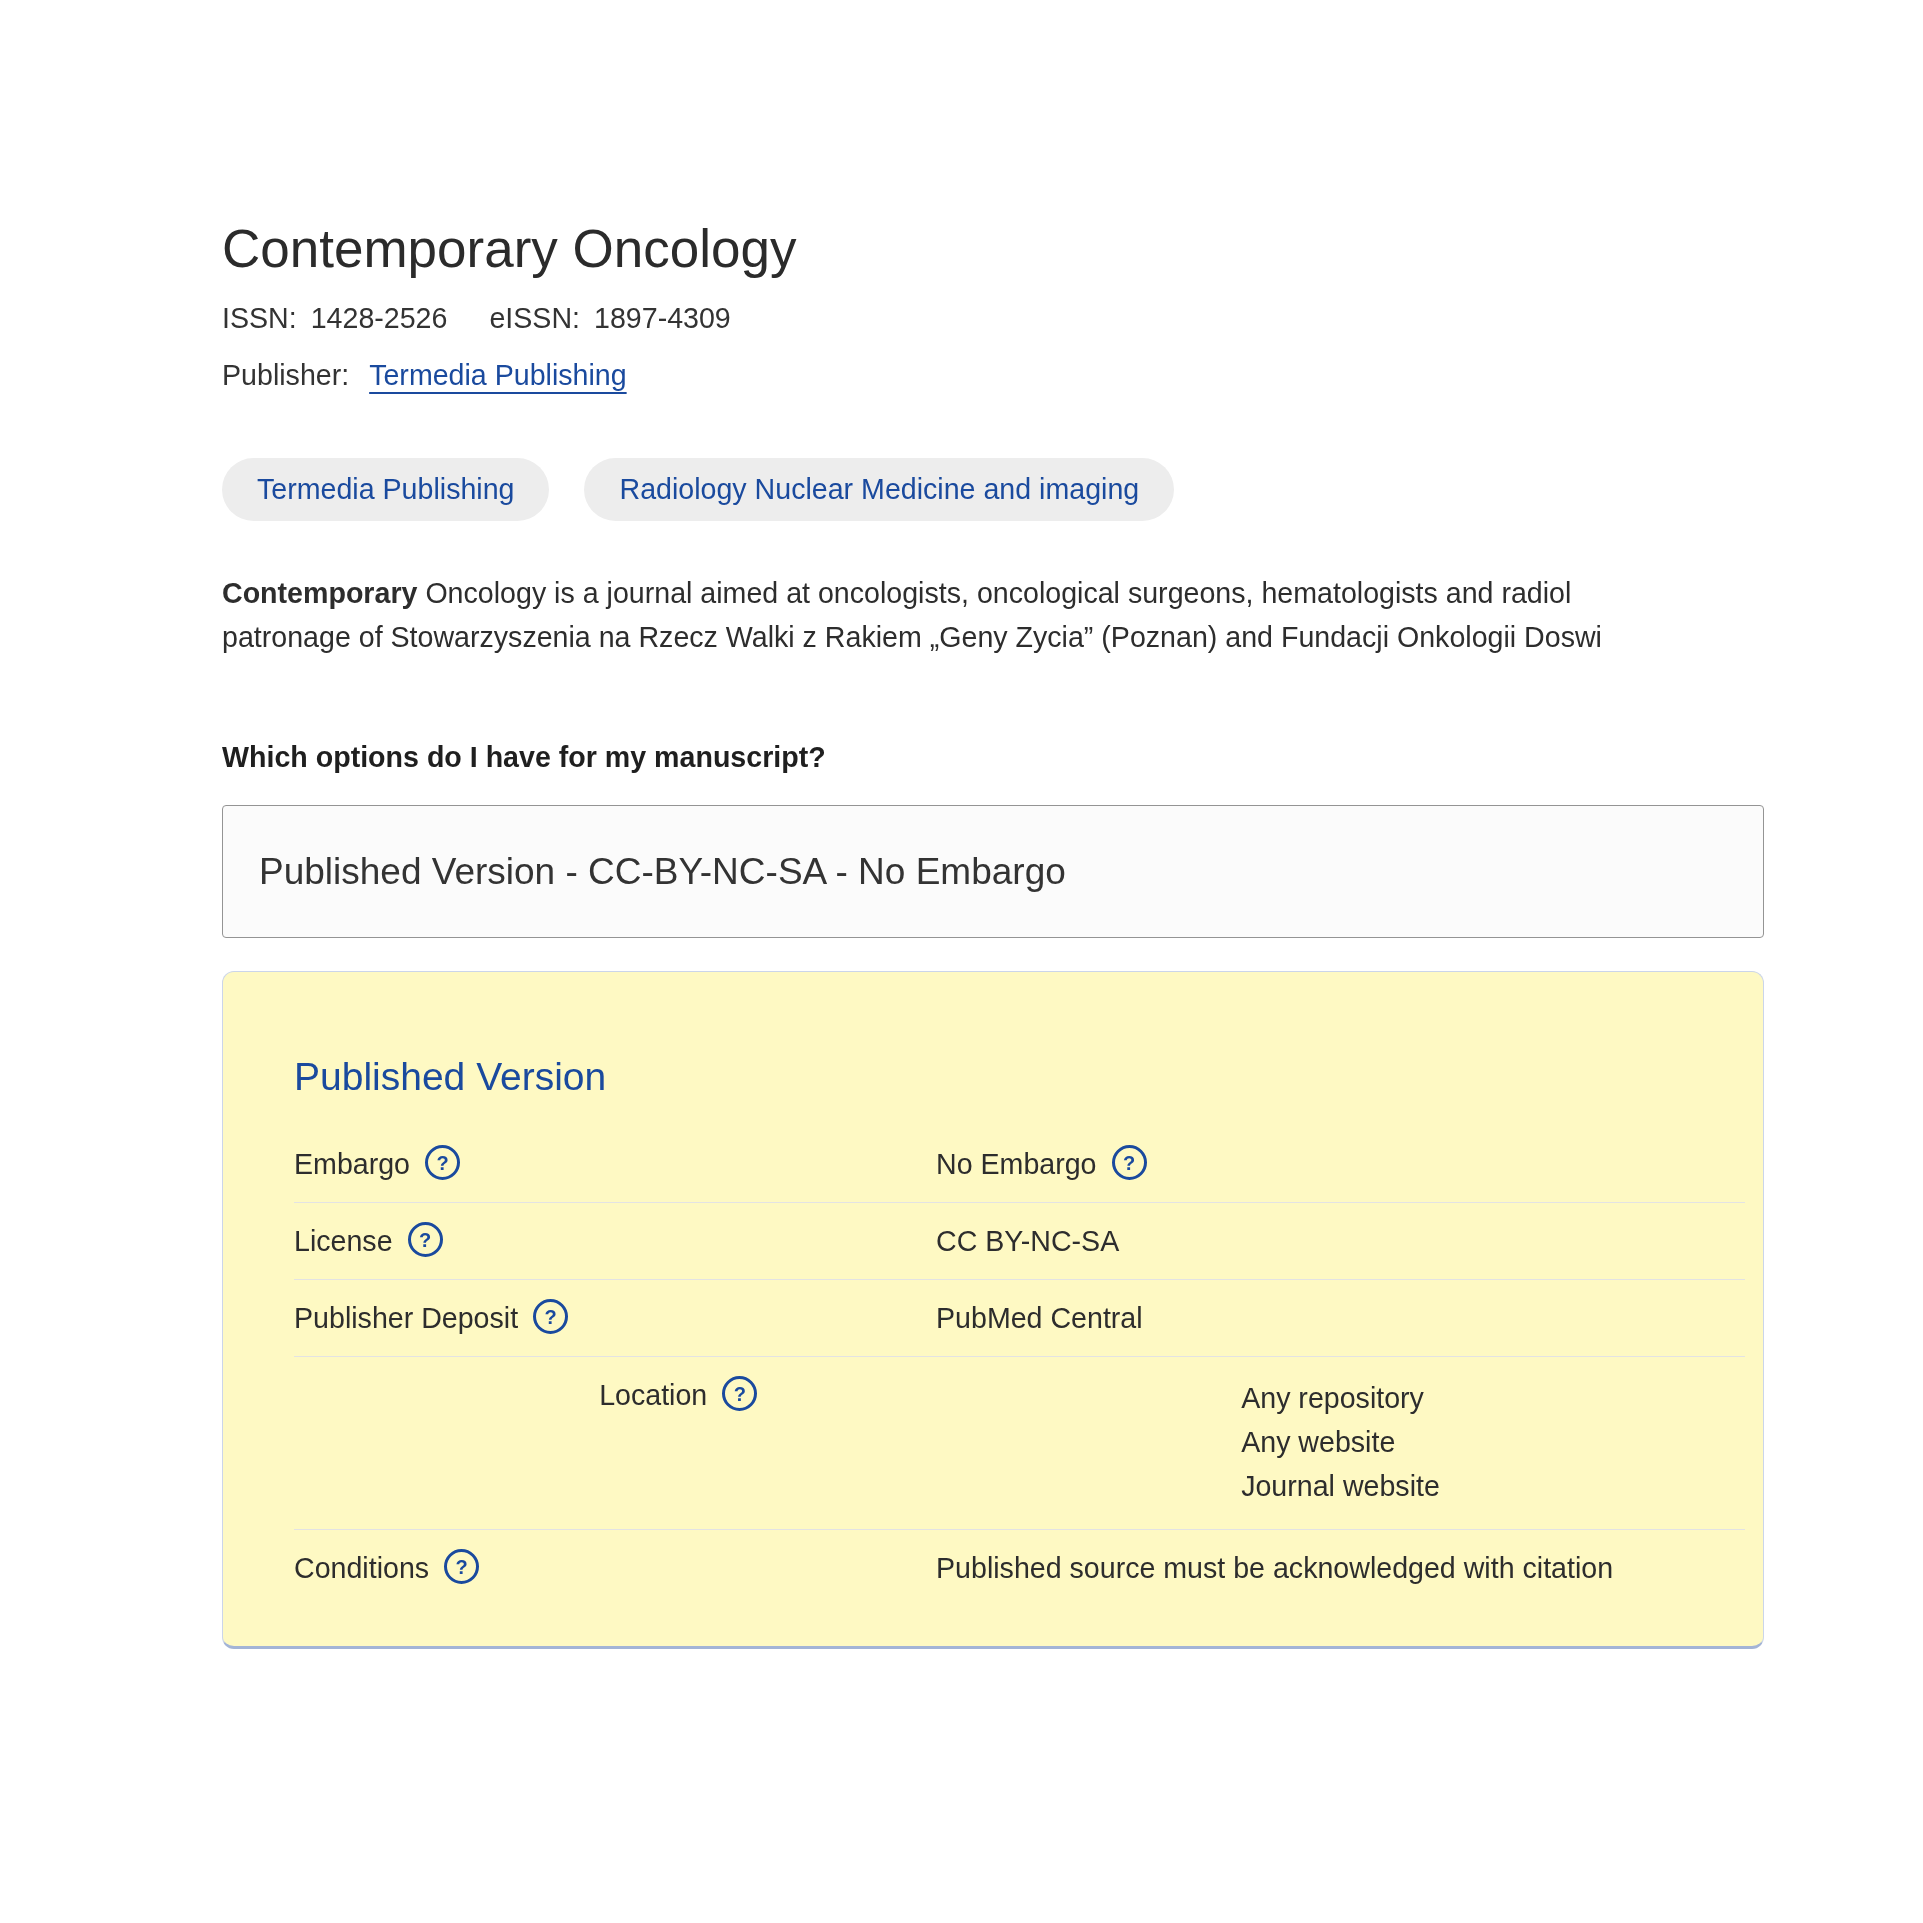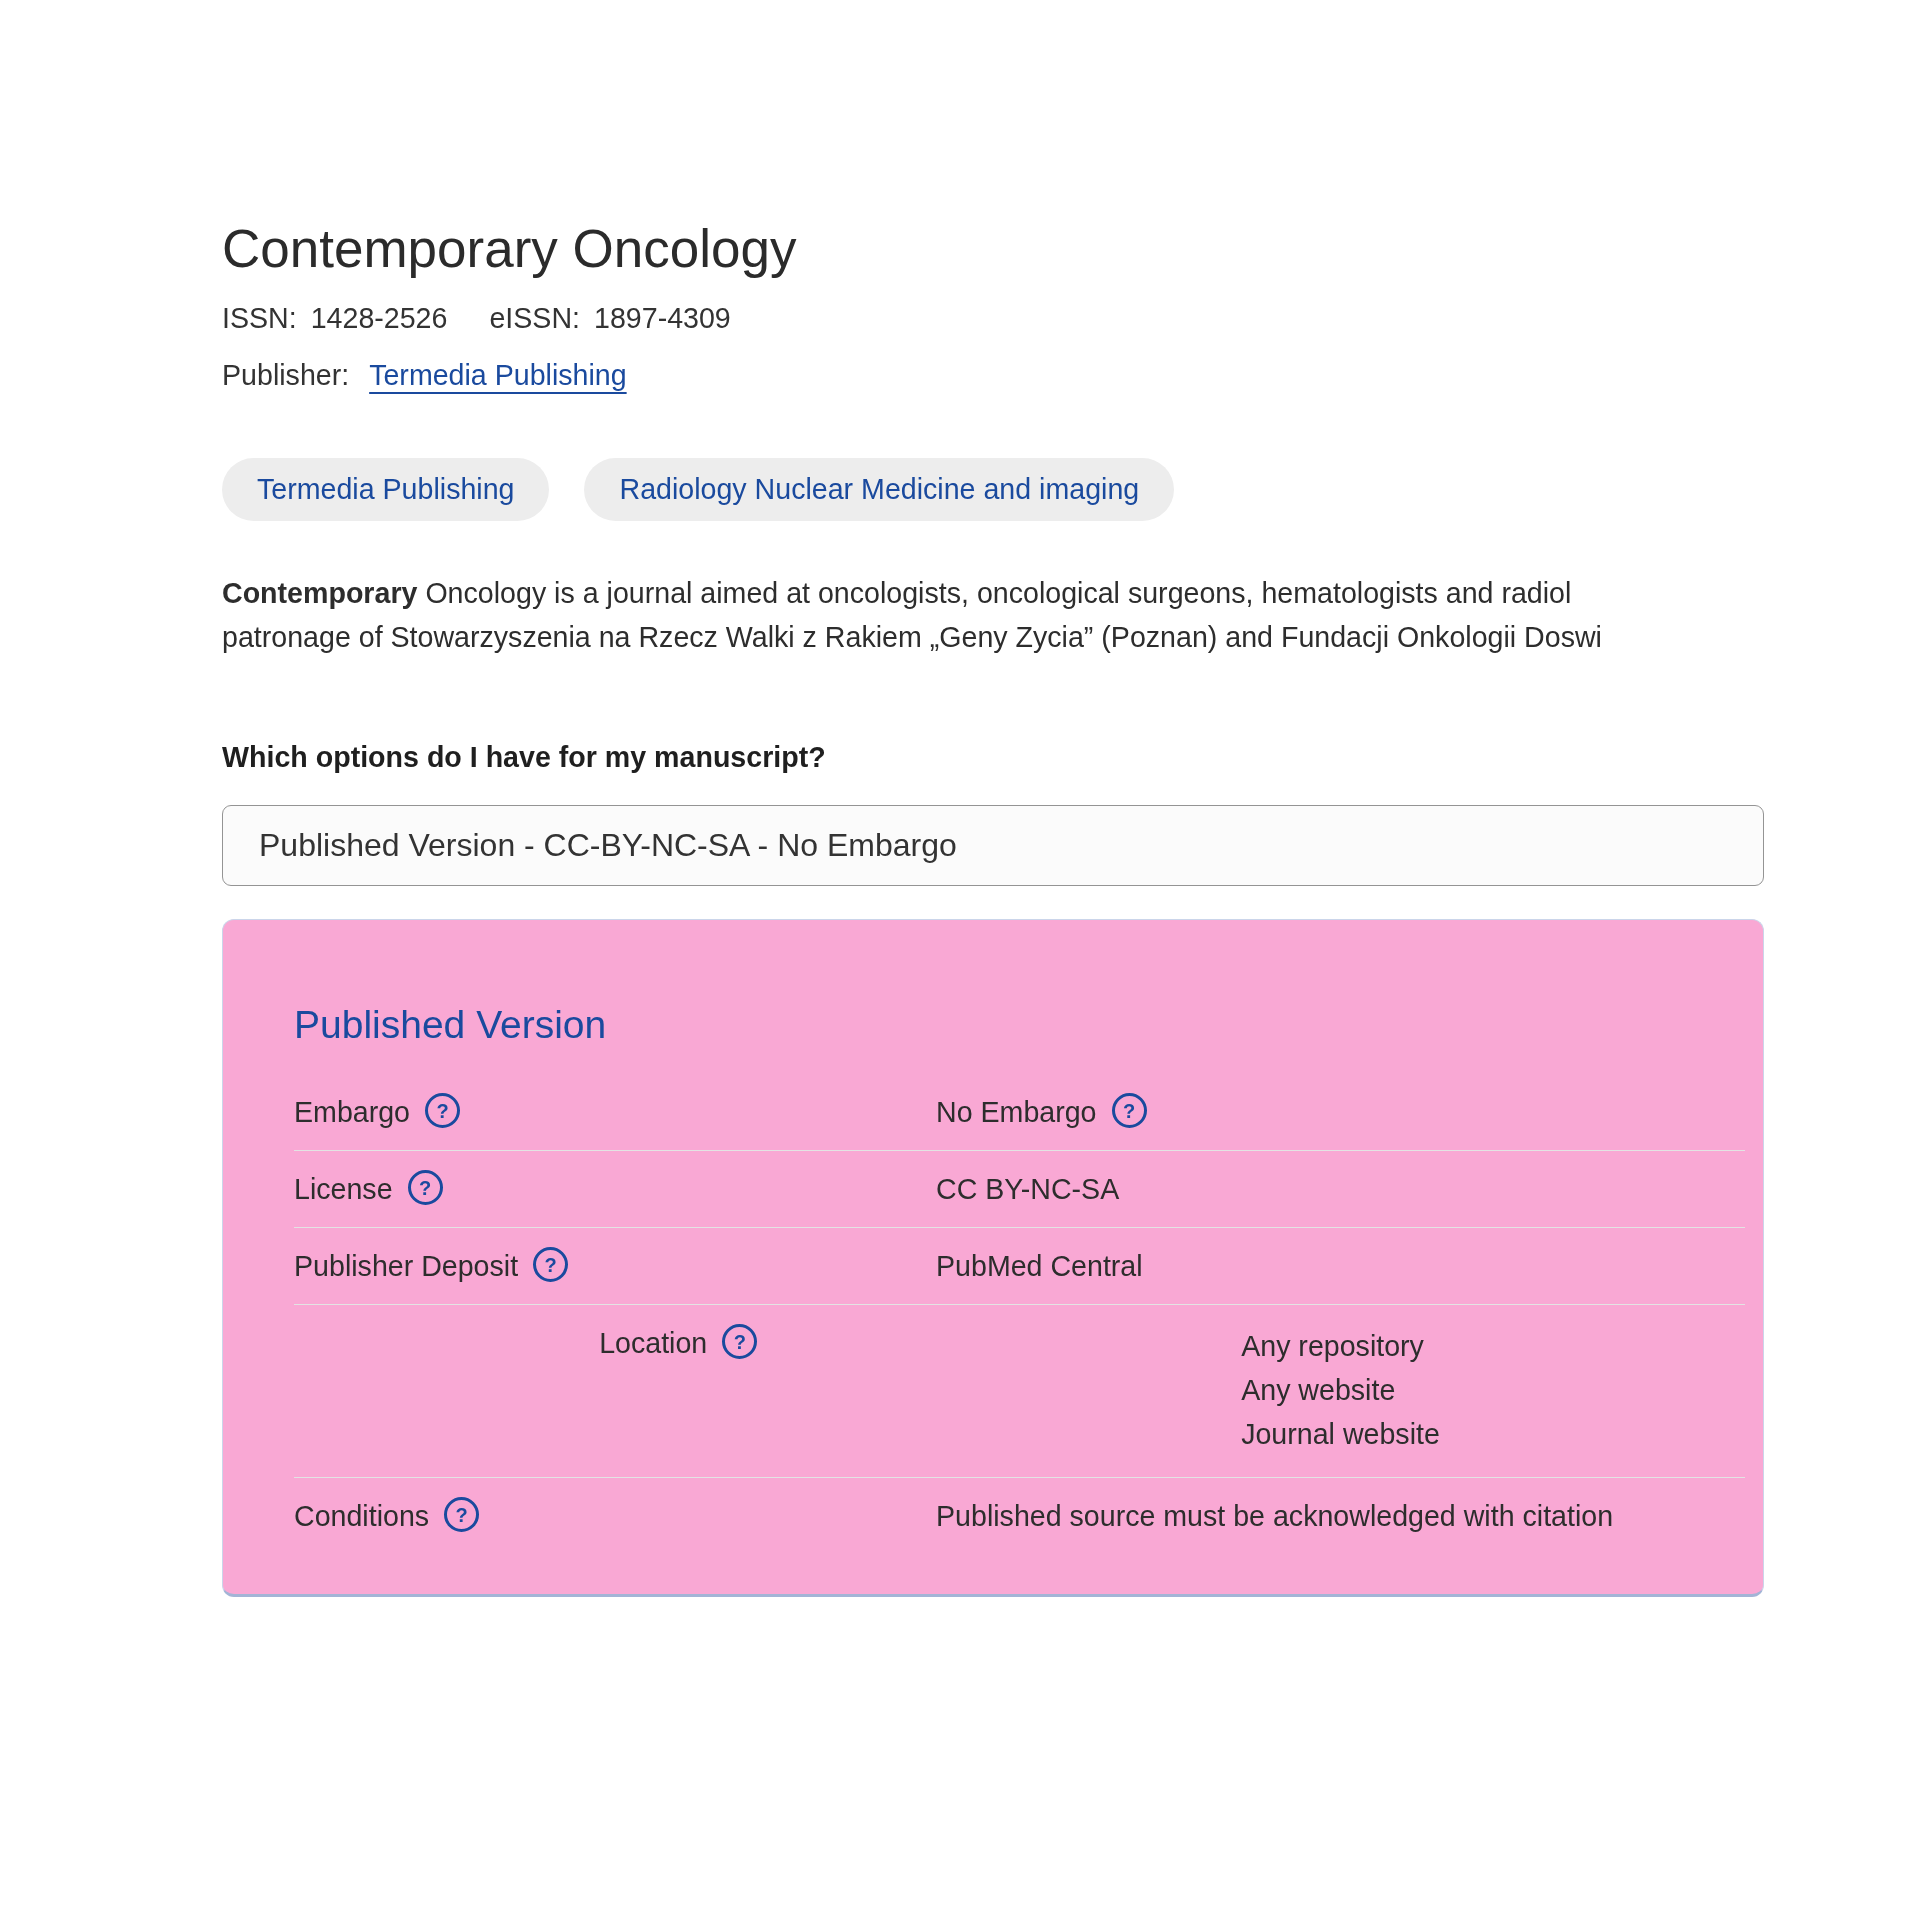--- a/index.html
+++ b/index.html
@@ -25,28 +25,28 @@
     background:#ededed;color:#1a4a9e;font-size:28.6px;white-space:nowrap;cursor:pointer;
   }
 
   .para{margin-top:50px;font-size:28.6px;line-height:44px;color:#2d2d2d;}
   .para .pline{white-space:nowrap;overflow:hidden;}
   .b{font-weight:700;}
 
   .question{margin-top:80px;font-size:28.6px;line-height:36px;font-weight:700;color:#1f1f1f;}
 
   .select{
-    box-sizing:border-box;margin-top:30px;width:1542px;height:81px;border:1.5px solid #949494;
-    border-radius:9px;background:#fbfbfb;display:flex;align-items:center;padding:0 36px;
-    font-size:32px;color:#333;cursor:pointer;
+    box-sizing:border-box;margin-top:30px;width:1542px;height:133px;border:1.5px solid #949494;
+    border-radius:4px;background:#fbfbfb;display:flex;align-items:center;padding:0 36px;
+    font-size:37px;color:#333;cursor:pointer;
   }
 
   .card{
     box-sizing:border-box;margin-top:33px;width:1542px;height:678px;
-    background:#f9a8d4;border:1.5px solid #cbd5ea;border-bottom:3px solid #a3b4d6;border-radius:12px;
+    background:#fef9c3;border:1.5px solid #cbd5ea;border-bottom:3px solid #a3b4d6;border-radius:12px;
     padding:0 18px 0 71px;overflow:hidden;
   }
   .card-title{margin:81px 0 0;font-size:39px;line-height:47px;font-weight:500;color:#1a4a9e;}
   .rows{margin-top:25.6px;}
   .crow{display:flex;align-items:flex-start;padding:19px 0;font-size:28.6px;line-height:38px;color:#2d2d2d;gap:45px;}
   .crow + .crow{border-top:1.5px solid #e3e3e3;}
   .crow.loc{padding-bottom:21px;justify-content:center;}
   .lab{width:597px;display:flex;align-items:center;gap:15px;flex:none;}
   .val{display:flex;align-items:center;gap:15px;}
   .val-stack{display:block;line-height:44px;}

